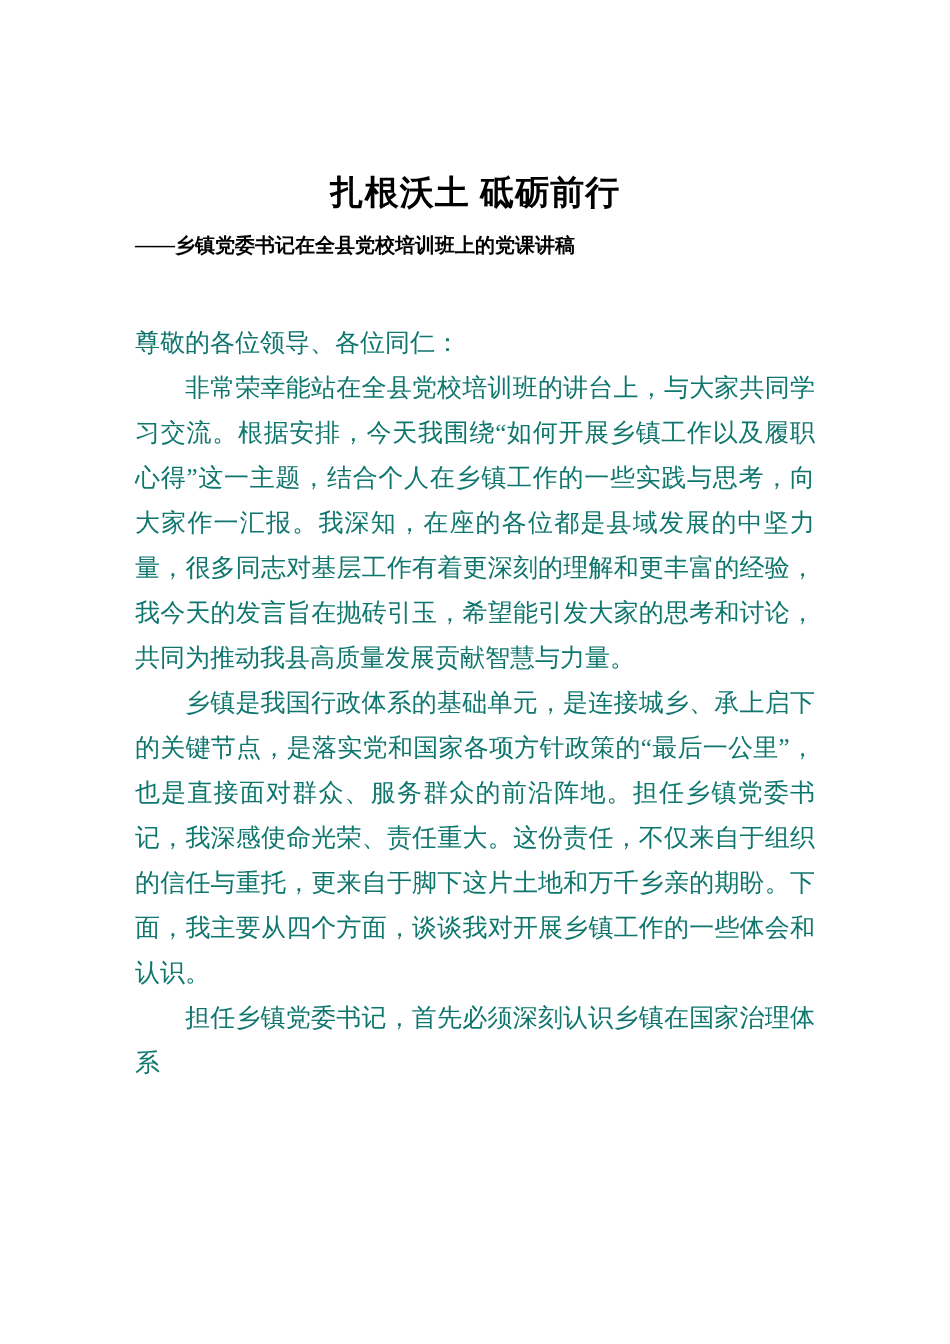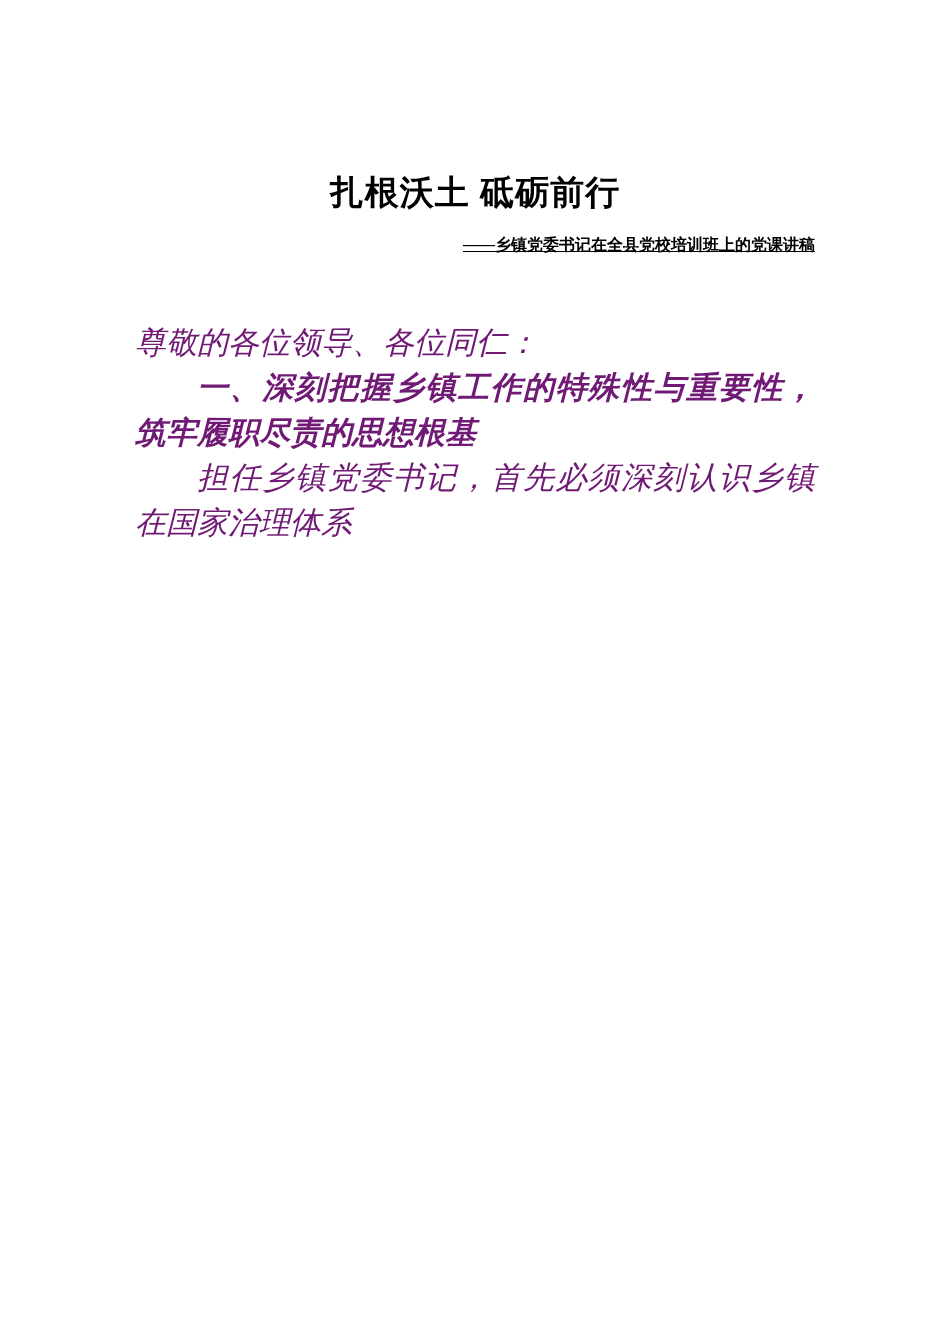--- a/index.html
+++ b/index.html
@@ -28,34 +28,32 @@
     font-family: "Liberation Sans", sans-serif;
     font-weight: 700;
     font-size: 34px;
     line-height: 52px;
     text-align: center;
     letter-spacing: 1px;
     color: #000000;
   }
   .subtitle {
     font-weight: 700;
-    font-size: 16px;
+    font-size: 20px;
     line-height: 34px;
-    text-align: right;
+    text-align: left;
     margin-top: 10px;
     color: #000000;
-    text-decoration: underline;
   }
   .body-text {
     margin-top: 58px;
-    font-size: 31px;
+    font-size: 25px;
     line-height: 45px;
     text-align: justify;
-    color: #701a75;
-    font-style: italic;
+    color: #0f766e;
   }
   .para {
     margin: 0;
     text-indent: 2em;
   }
   .para.no-indent {
     text-indent: 0;
   }
   .para.heading {
     font-family: "Liberation Sans", sans-serif;
@@ -68,17 +66,18 @@
 <div class="page">
 
   <div class="title-block">
     <div class="title-line">扎根沃土 砥砺前行</div>
   </div>
 
   <div class="subtitle">——乡镇党委书记在全县党校培训班上的党课讲稿</div>
 
   <div class="body-text">
     <p class="para no-indent">尊敬的各位领导、各位同仁：</p>
-    <p class="para heading">一、深刻把握乡镇工作的特殊性与重要性，筑牢履职尽责的思想根基</p>
+    <p class="para">非常荣幸能站在全县党校培训班的讲台上，与大家共同学习交流。根据安排，今天我围绕“如何开展乡镇工作以及履职心得”这一主题，结合个人在乡镇工作的一些实践与思考，向大家作一汇报。我深知，在座的各位都是县域发展的中坚力量，很多同志对基层工作有着更深刻的理解和更丰富的经验，我今天的发言旨在抛砖引玉，希望能引发大家的思考和讨论，共同为推动我县高质量发展贡献智慧与力量。</p>
+    <p class="para">乡镇是我国行政体系的基础单元，是连接城乡、承上启下的关键节点，是落实党和国家各项方针政策的“最后一公里”，也是直接面对群众、服务群众的前沿阵地。担任乡镇党委书记，我深感使命光荣、责任重大。这份责任，不仅来自于组织的信任与重托，更来自于脚下这片土地和万千乡亲的期盼。下面，我主要从四个方面，谈谈我对开展乡镇工作的一些体会和认识。</p>
     <p class="para">担任乡镇党委书记，首先必须深刻认识乡镇在国家治理体系</p>
   </div>
 
 </div>
 
 </body></html>

